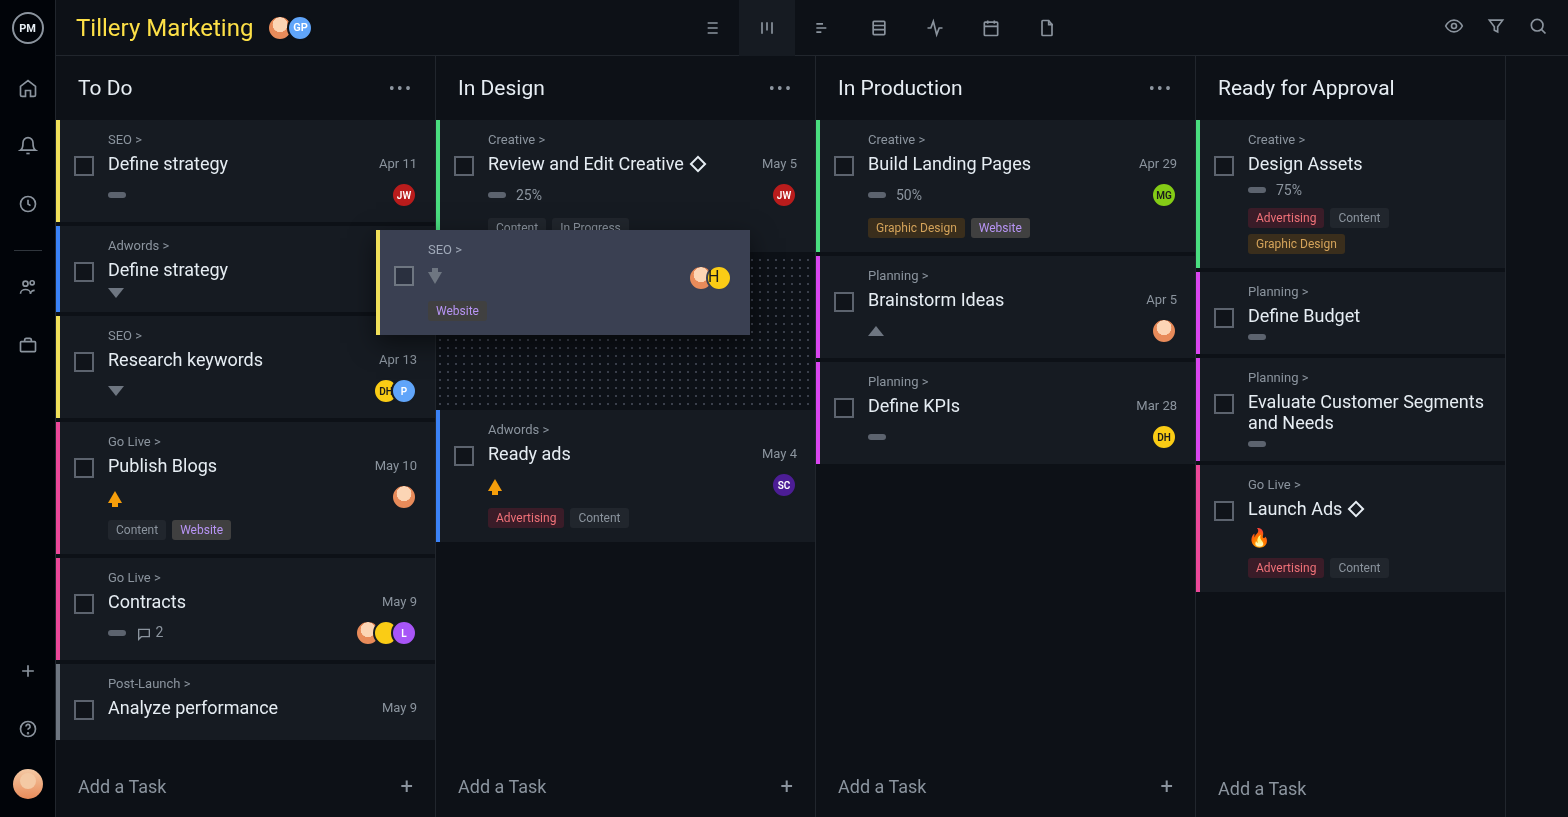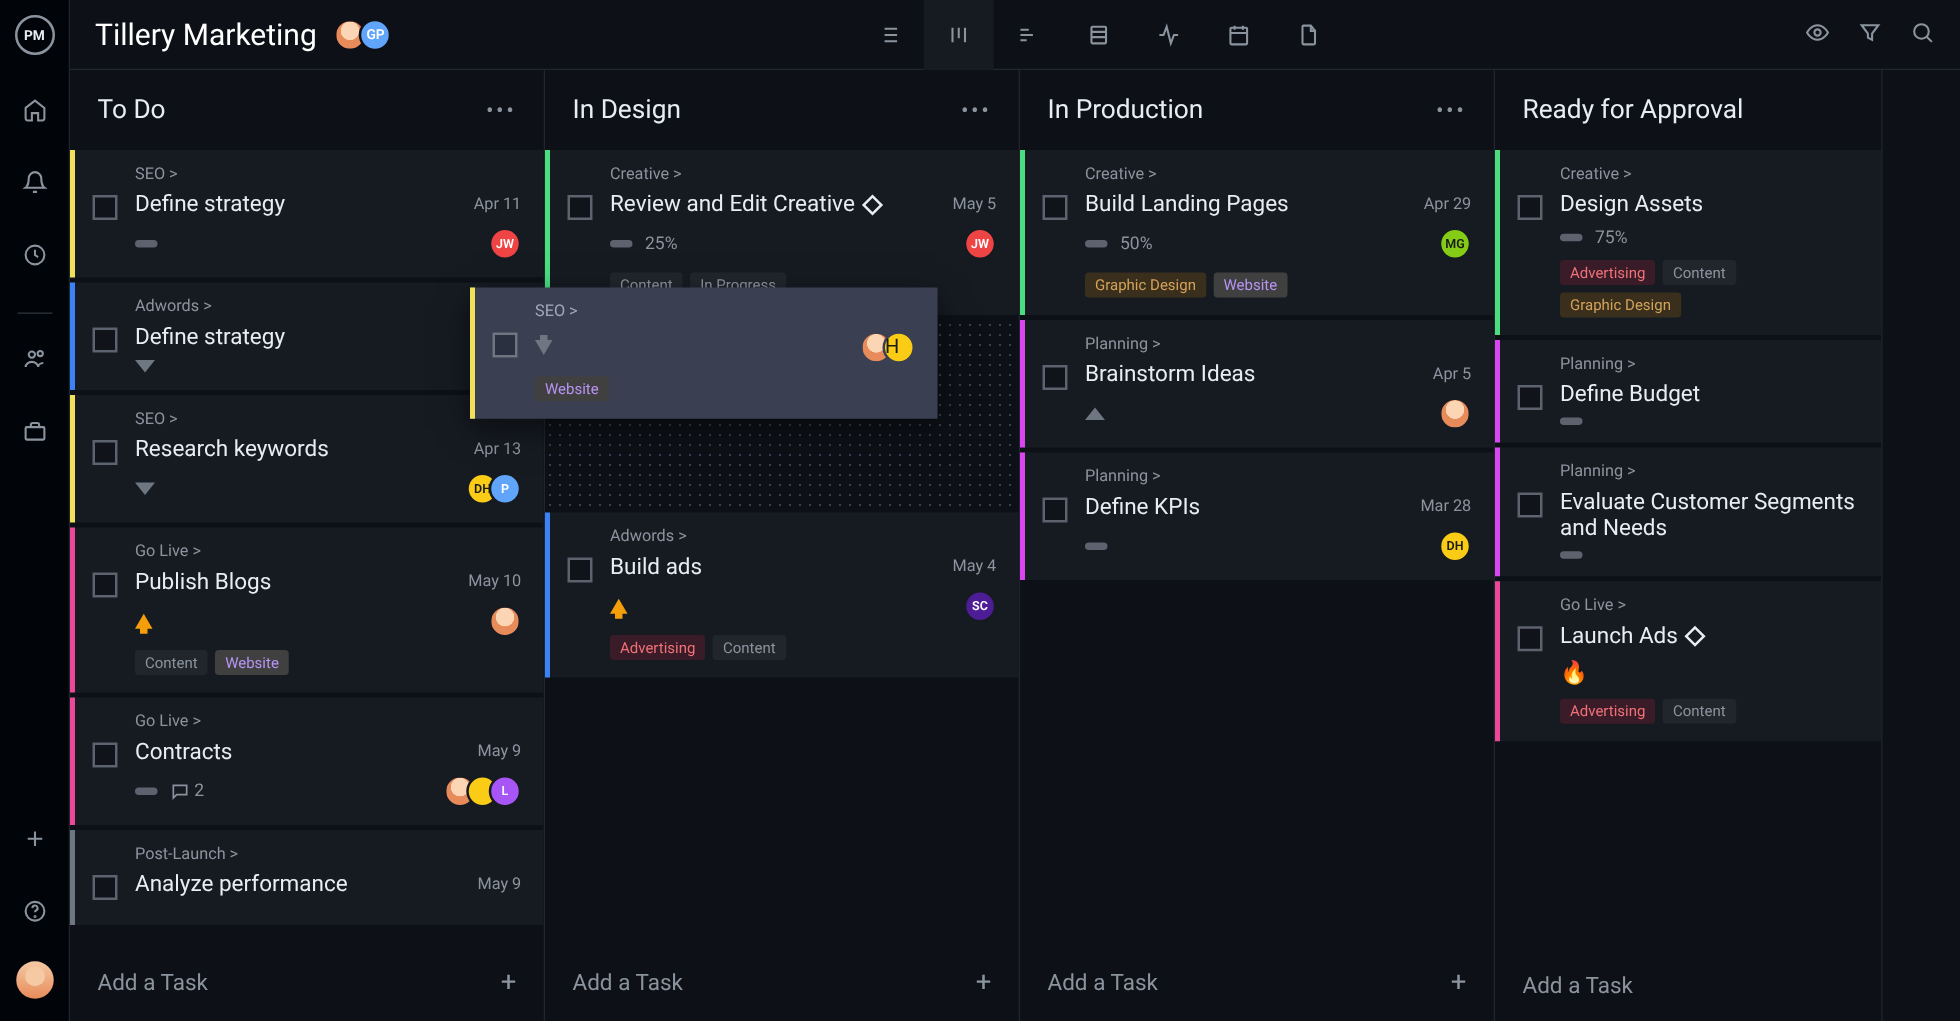--- a/index.html
+++ b/index.html
@@ -57,21 +57,21 @@
 .topbar {
   height: 56px;
   display: flex;
   align-items: center;
   padding: 0 20px;
   border-bottom: 1px solid #21262d;
 }
 .project-title {
   font-size: 24px;
   font-weight: 400;
-  color: #ffffff;
+  color: #fde047;
   margin-right: 14px;
 }
 .avatar-stack { display: flex; }
 .avatar-stack .av {
   width: 26px; height: 26px; border-radius: 50%;
   display: flex; align-items: center; justify-content: center;
   font-size: 11px; font-weight: 600;
   margin-left: -6px;
   border: 2px solid #0d1117;
 }
@@ -207,21 +207,21 @@
 
 
 .stripe-yellow { border-left-color: #f1e05a; }
 .stripe-blue { border-left-color: #3b82f6; }
 .stripe-pink { border-left-color: #ec4899; }
 .stripe-green { border-left-color: #4ade80; }
 .stripe-gray { border-left-color: #6e7681; }
 .stripe-magenta { border-left-color: #d946ef; }
 
 
-.av-orange{background:#ef4444;color:#fff;}
+.av-orange{background:#b91c1c;color:#fff;}
 .av-blue{background:#60a5fa;color:#fff;}
 .av-green{background:#84cc16;color:#1a1a1a;}
 .av-yellow{background:#facc15;color:#1a1a1a;}
 .av-purple{background:#a855f7;color:#fff;}
 .av-cyan{background:#4c1d95;color:#fff;}
 .av-face{background:radial-gradient(circle at 50% 35%, #fcd5b5 40%, #e88b5a 42%);}
 
 
 .drag-card {
   position: absolute;
@@ -522,21 +522,21 @@
                 <span class="tag ">In Progress</span>
               </div>
             </div>
           </div>
           <div class="dropzone"></div>
           <div class="card stripe-blue">
             <div class="chk"></div>
             <div class="content">
               <div class="category">Adwords &gt;</div>
               <div class="title-row">
-                <span class="title">Build ads</span>
+                <span class="title">Ready ads</span>
                 <span class="date">May 4</span>
               </div>
               <div class="meta-row">
                 <div class="arrow-up"></div>
                 <div class="avatars">
                   <div class="av av-cyan">SC</div>
                 </div>
               </div>
               <div class="tags">
                 <span class="tag red">Advertising</span>

